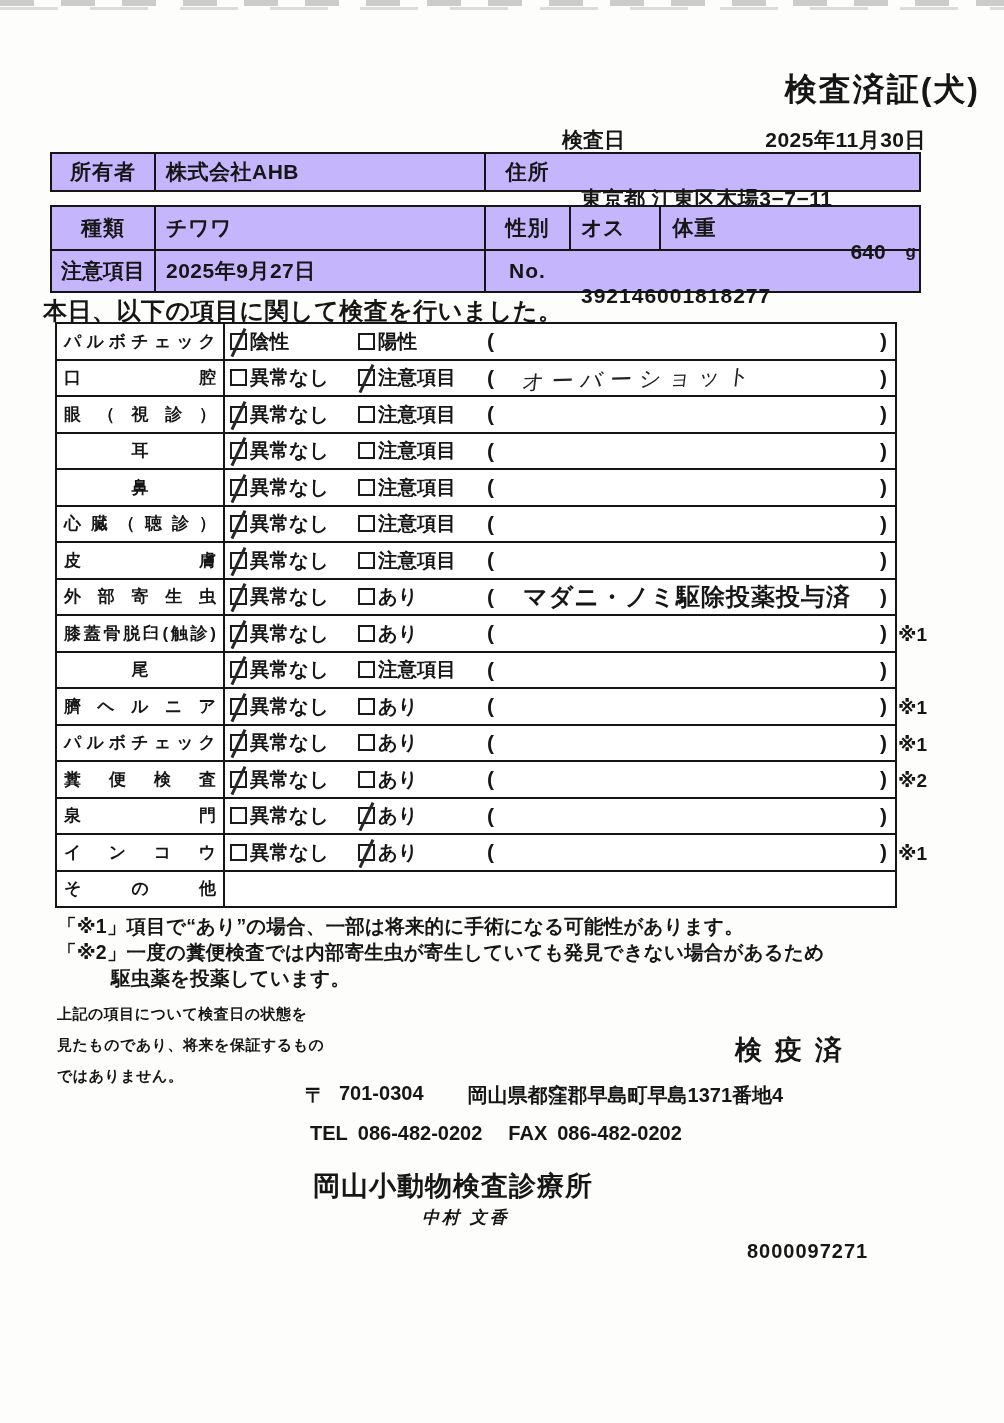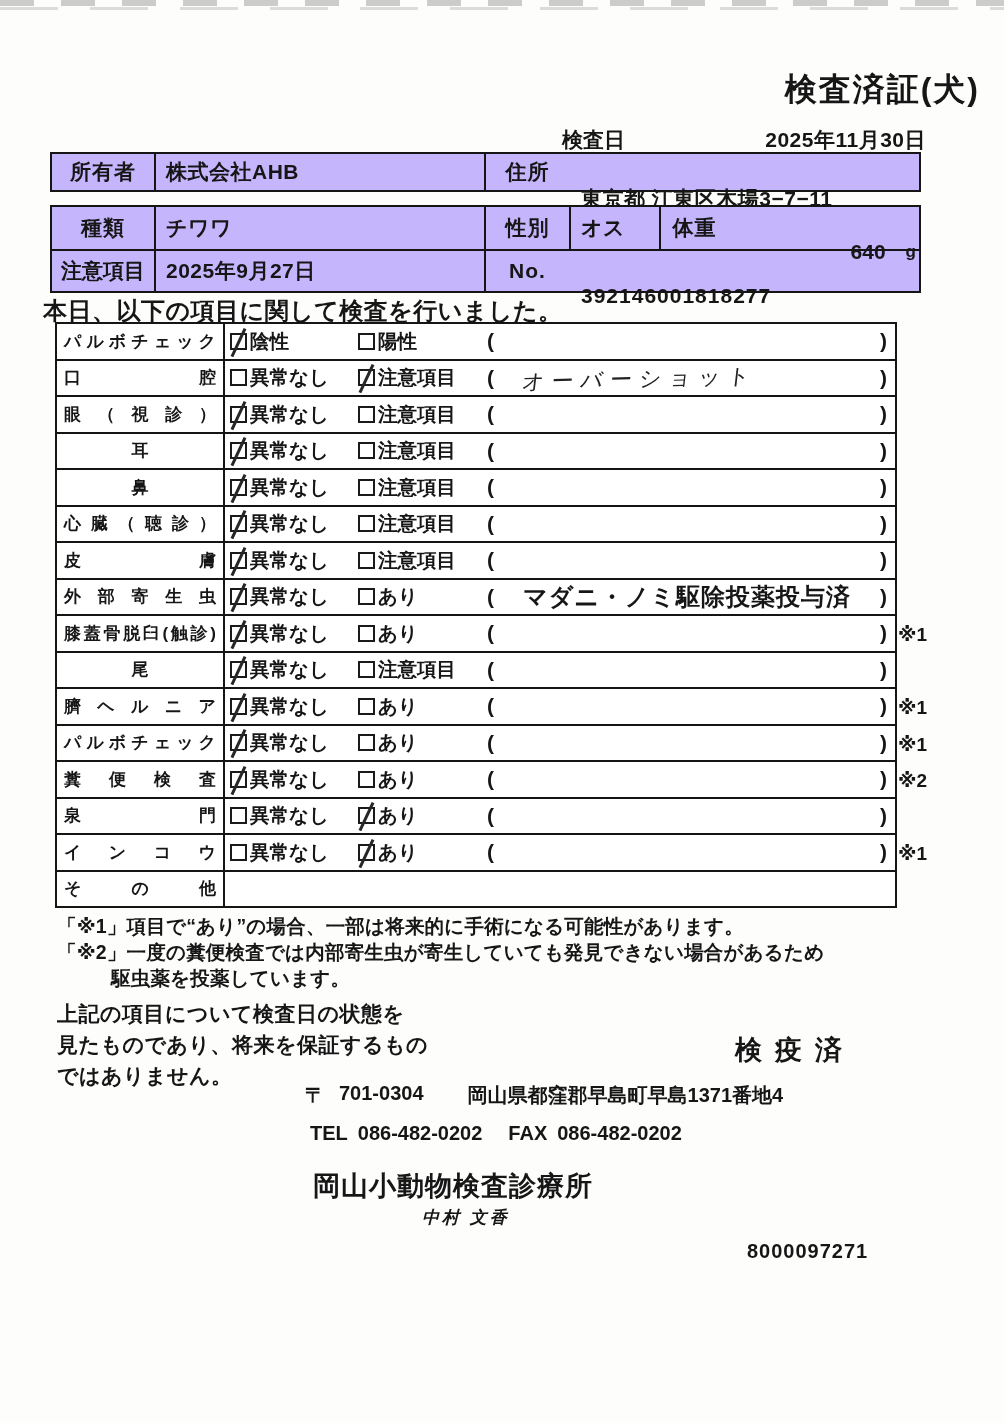--- a/index.html
+++ b/index.html
@@ -67,21 +67,21 @@
   .ptext.handwritten{
     font-size:22px;font-weight:500;letter-spacing:7px;text-align:left;padding-left:28px;
     transform:rotate(-1.5deg) skewX(-8deg);color:#222;
   }
   .ptext.printed{font-size:24px;font-weight:700;letter-spacing:1px;}
   .rnote{position:absolute;right:-45px;top:7px;font-size:19px;font-weight:600;width:42px;text-align:left;}
 
   .fnotes{position:absolute;left:57px;top:913px;font-size:19.5px;line-height:26px;letter-spacing:.2px;}
   .fnote2b{margin-left:54px;}
 
-  .disclaimer{position:absolute;left:57px;top:998px;font-size:21px;font-weight:700;line-height:31px;letter-spacing:.5px;}
+  .disclaimer{position:absolute;left:57px;top:998px;font-size:15px;font-weight:700;line-height:31px;letter-spacing:.5px;}
   .stamp{position:absolute;left:695px;top:1032px;font-size:27px;font-weight:700;letter-spacing:13px;margin-left:40px;}
   .postal{position:absolute;left:305px;top:1082px;font-size:20px;display:flex;gap:0;}
   .postal .gap{display:inline-block;width:44px;}
   .postal .gap2{display:inline-block;width:14px;}
   .telfax{position:absolute;left:310px;top:1122px;font-size:20px;display:flex;}
   .telfax .gap{display:inline-block;width:26px;}
   .telfax .gap2{display:inline-block;width:10px;}
   .clinic-name{position:absolute;left:313px;top:1168px;font-size:27px;font-weight:700;letter-spacing:1px;}
   .examiner{position:absolute;left:422px;top:1206px;font-size:17px;letter-spacing:3px;font-style:italic;}
   .serial{position:absolute;left:747px;top:1240px;font-size:20px;letter-spacing:1px;}

